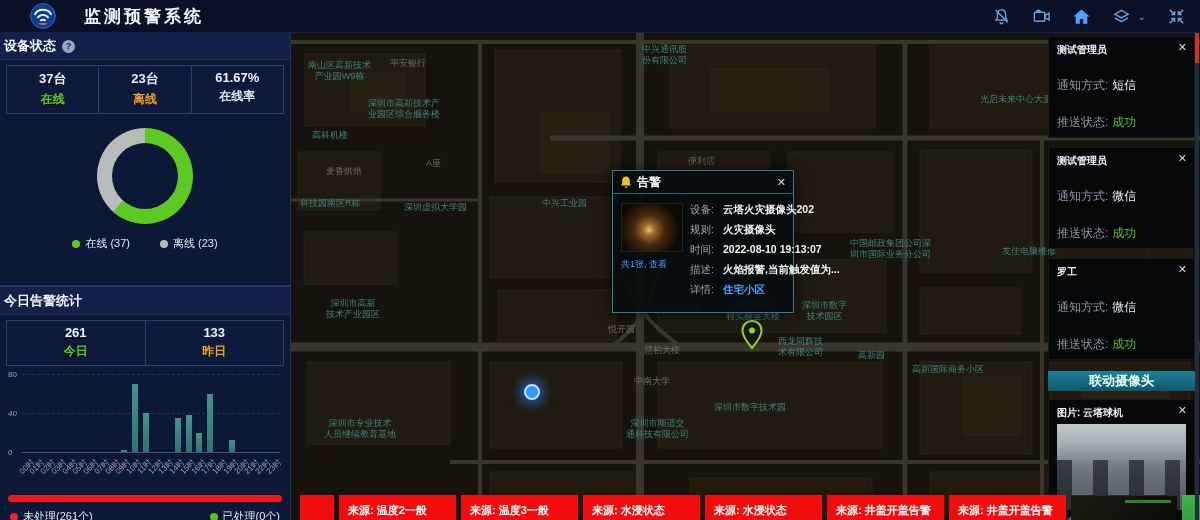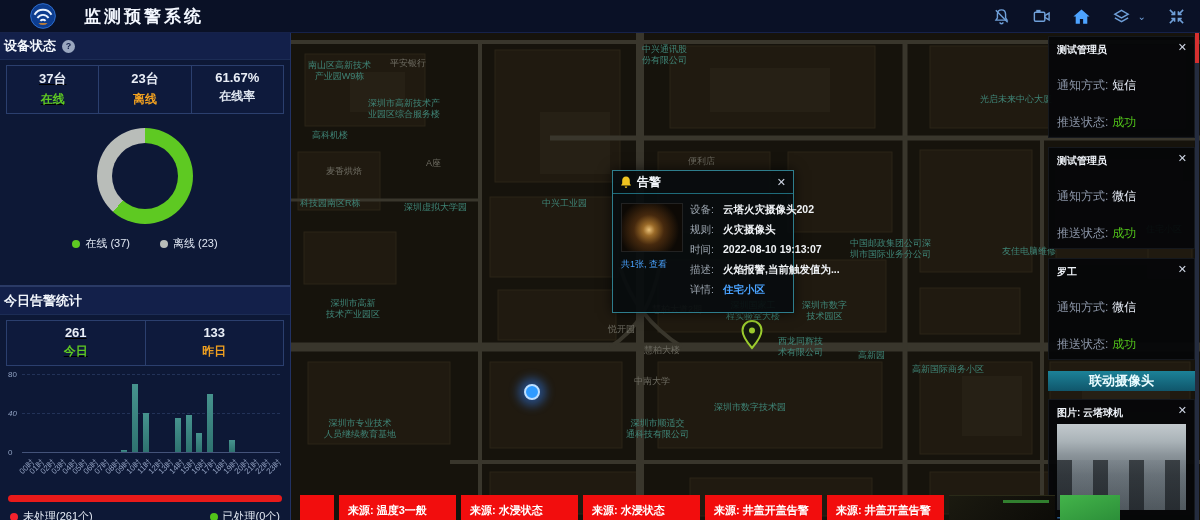--- a/index.html
+++ b/index.html
@@ -532,20 +532,21 @@
             <span class="rp-lab">设备编码:</span>
             <span class="rp-val">ffffff100001ab6c</span>
           </div>
         </div>
       </div>
   </div>
 
   <div class="bstrip">
     <div class="b-stub"></div>
 
+    <div class="b-card">来源: 温度2一般</div>
       <div class="b-card">来源: 温度3一般</div>
       <div class="b-card">来源: 水浸状态</div>
       <div class="b-card">来源: 水浸状态</div>
       <div class="b-card">来源: 井盖开盖告警</div>
       <div class="b-card">来源: 井盖开盖告警</div>
       <div class="b-thumb-dark">
         <i></i>
       </div>
     <div class="b-thumb-green"></div>
   </div>

